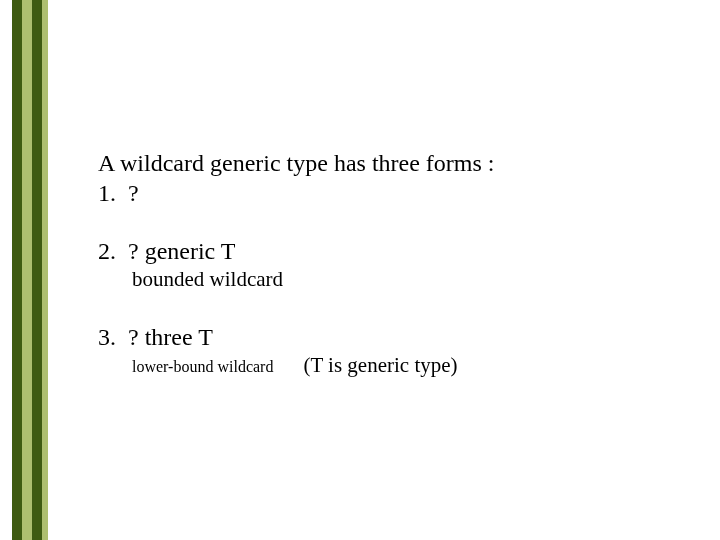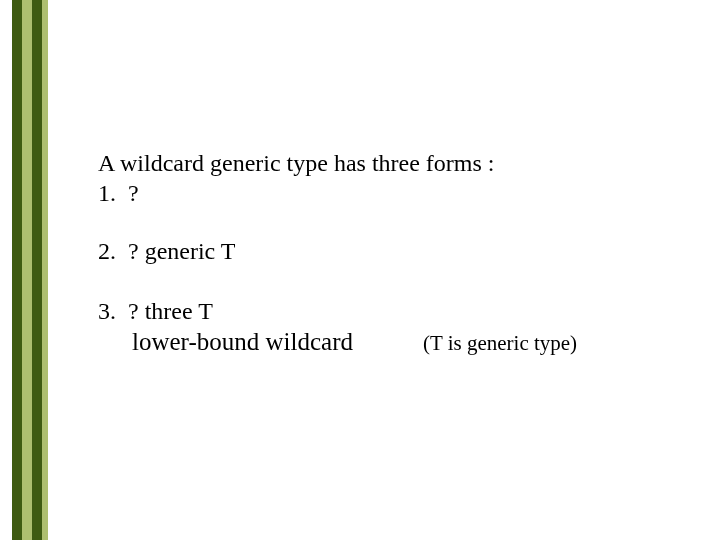--- a/index.html
+++ b/index.html
@@ -62,25 +62,25 @@
     margin-left: 34px;
     line-height: 1.25;
   }
   .gap { height: 28px; }
   .gap2 { height: 30px; }
   .row3 {
     display: flex;
     align-items: baseline;
   }
   .row3 .left {
-    font-size: 25px;
+    font-size: 16px;
   }
   .row3 .right {
     font-size: 21px;
-    margin-left: 70px;
+    margin-left: 30px;
   }
 </style>
 </head>
 <body>
 
 <div class="slide">
 
   <div class="side-stripe">
     <div class="bar bar-dk b1"></div>
     <div class="bar bar-lt b2"></div>
@@ -94,20 +94,21 @@
 
     <div class="num-line">
       <span class="n">1.</span><span>?</span>
     </div>
 
     <div class="gap"></div>
 
     <div class="num-line">
       <span class="n">2.</span><span>? generic T</span>
     </div>
+    <div class="sub">bounded wildcard</div>
 
     <div class="gap2"></div>
 
     <div class="num-line">
       <span class="n">3.</span><span>? three T</span>
     </div>
     <div class="sub row3">
       <span class="left">lower-bound wildcard</span>
       <span class="right">(T is generic type)</span>
     </div>

